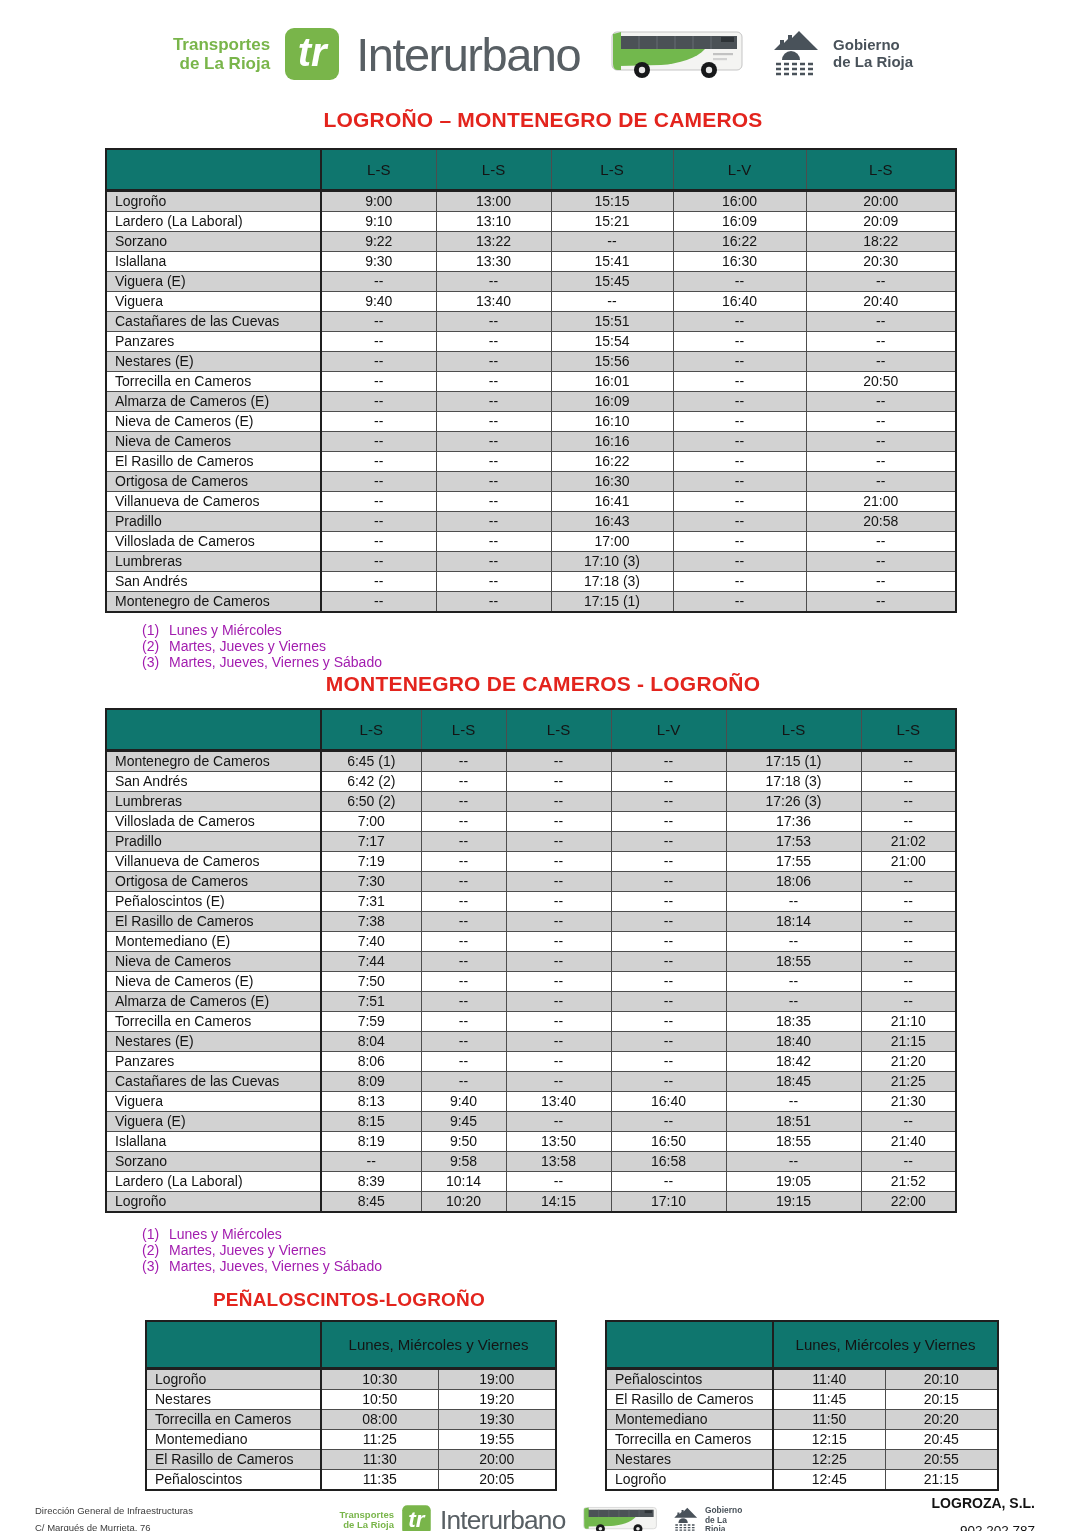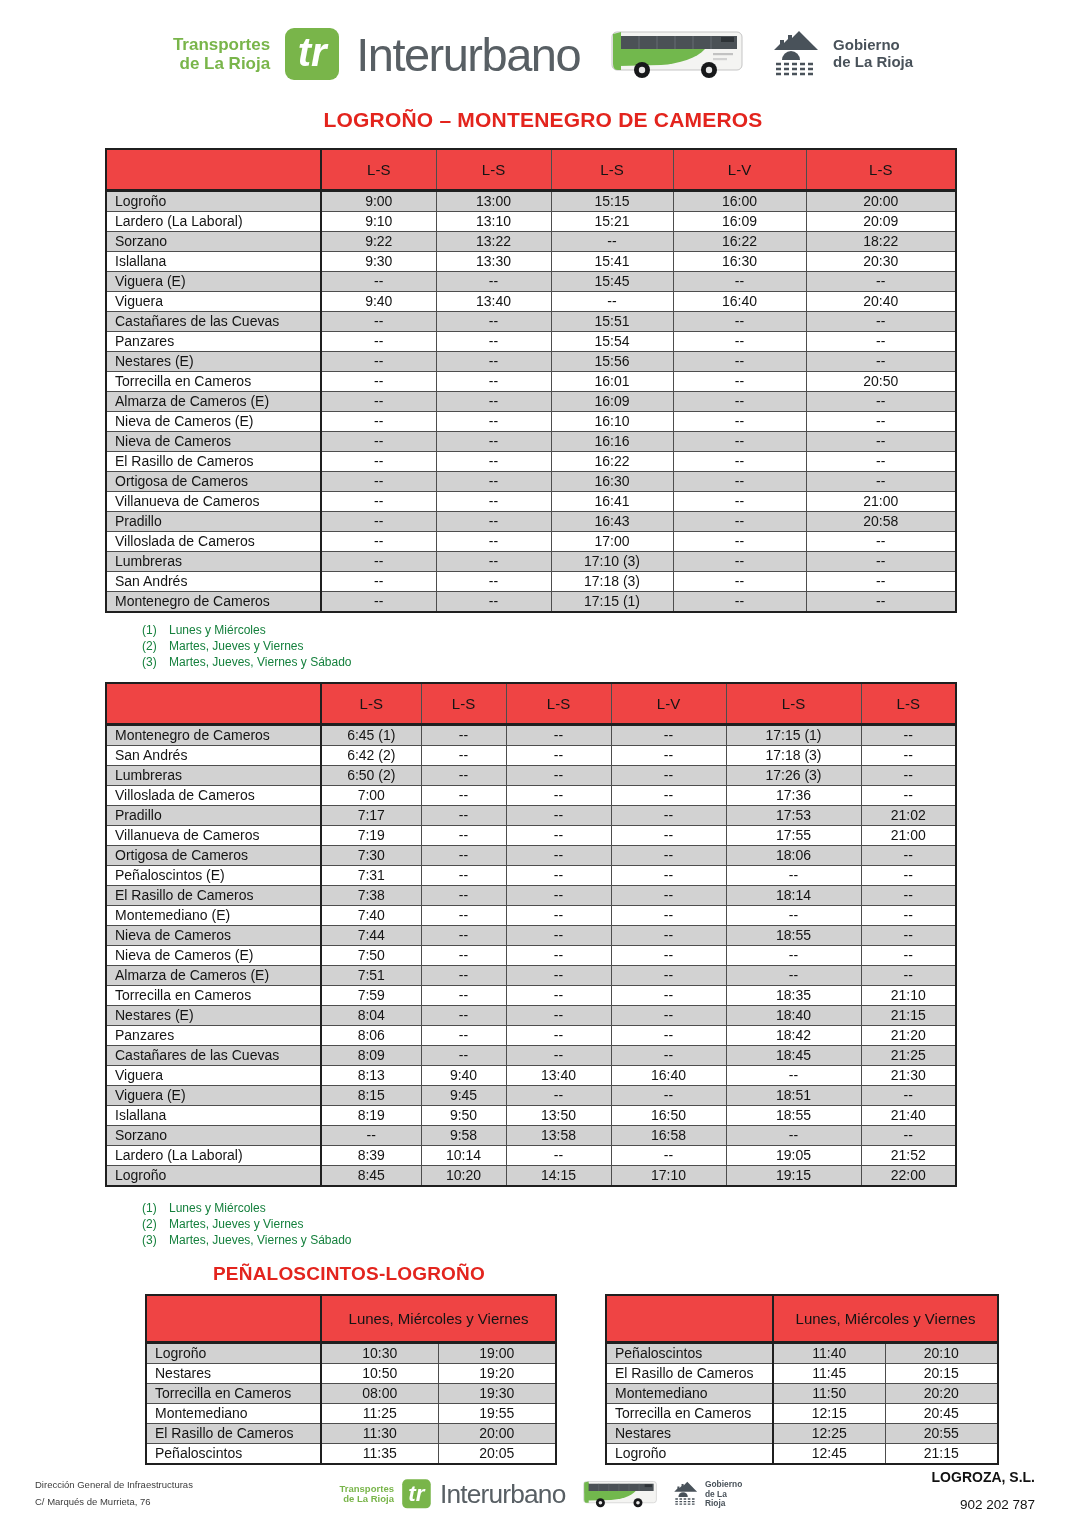--- a/index.html
+++ b/index.html
@@ -19,32 +19,32 @@
   .bus-wrap { margin-left:14px; display:flex; align-items:center; }
   .gov { display:flex; align-items:center; gap:7px; margin-left:10px; }
   .gov-text { color:#49525a; font-weight:700; font-size:15px; line-height:1.12; }
   
   .route-title { text-align:center; color:#e3241d; font-weight:700; font-size:21px; letter-spacing:.2px; }
   #title1 { margin-top:24px; }
   #title2 { margin-top:2px; }
   
   table.tt { border-collapse:collapse; table-layout:fixed; background:#fff; border:2px solid #1f1f1f; }
   table.tt th, table.tt td { border:1px solid #4d4d4d; overflow:hidden; white-space:nowrap; }
-  table.tt th { height:37px; font-size:15px; font-weight:400; text-align:center; background:#ef4444; }
+  table.tt th { height:37px; font-size:15px; font-weight:400; text-align:center; background:#0f766e; }
   table.tt td { height:19px; line-height:19px; font-size:14px; padding:0; }
   table.tt td.station { text-align:left; padding-left:8px; }
   table.tt td.time { text-align:center; }
   table.tt tr.shaded td { background:#d2d2d2; }
   table.tt thead th { border-bottom:3px solid #1f1f1f; }
   table.tt th:first-child, table.tt td:first-child { border-right:2px solid #1f1f1f; }
   table.bt th { height:43px; }
   #table1 { margin:16px 0 0 105px; width:850px; }
   #table2 { margin:12px 0 0 105px; width:850px; }
   
-  .fnotes { margin:9px 16px 0 142px; font-size:12px; line-height:16px; color:#15803d; }
+  .fnotes { margin:9px 16px 0 142px; font-size:14px; line-height:16px; color:#a21caf; }
   .fn-n { display:inline-block; width:27px; }
   #fnotes1 { margin-top:9px; }
   #fnotes2 { margin-top:13px; }
   
   .bottom-titles { display:flex; margin:15px 0 0 105px; }
   .bottom-titles .route-title { font-size:19px; }
   #title3 { width:410px; }
   #title4 { width:392px; margin-left:48px; }
   .bottom-tables { display:flex; margin:9px 0 0 105px; align-items:flex-start;padding-left:40px; }
   #table3 { width:410px; }
@@ -297,20 +297,21 @@
           <td class="time">--</td>
         </tr>
       </tbody>
     </table>
   <div id="fnotes1" class="fnotes">
       <div class="fn"><span class="fn-n">(1)</span><span>Lunes y Miércoles</span></div>
       <div class="fn"><span class="fn-n">(2)</span><span>Martes, Jueves y Viernes</span></div>
       <div class="fn"><span class="fn-n">(3)</span><span>Martes, Jueves, Viernes y Sábado</span></div>
     </div>
 
+  <div id="title2" class="route-title">MONTENEGRO DE CAMEROS - LOGROÑO</div>
   <table id="table2" class="tt">
       <colgroup>
         <col style="width: 215px;">
         <col style="width: 100px;">
         <col style="width: 85px;">
         <col style="width: 105px;">
         <col style="width: 115px;">
         <col style="width: 135px;">
         <col style="width: 95px;">
       </colgroup>

